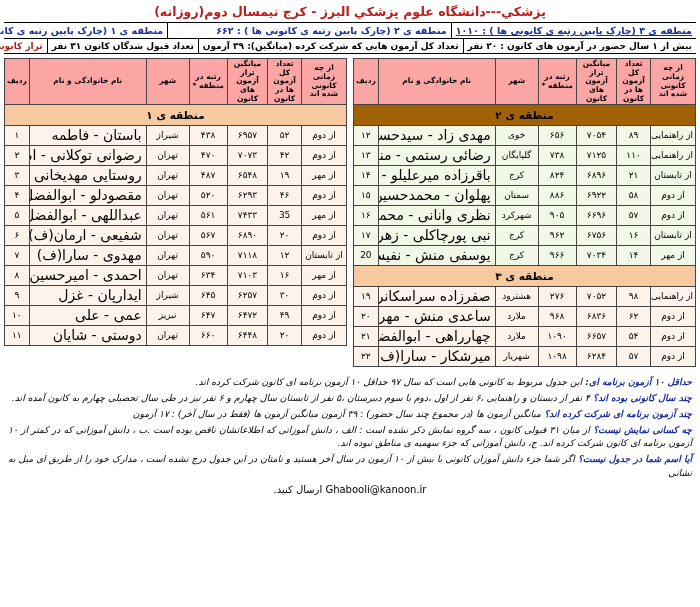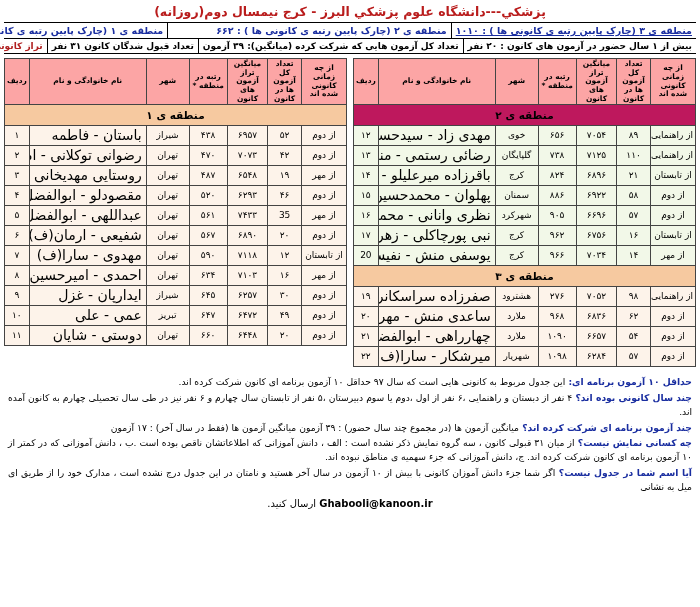--- a/index.html
+++ b/index.html
@@ -103,21 +103,21 @@
     font-size: 14px;
   }
   td.num { font-size: 9px; }
   .region-head td {
     font-weight: bold;
     font-size: 10.5px;
     height: 18px;
     color: #000;
   }
   .reg1-head { background: #f6c9a0; }
-  .reg2-head { background: #be185d; }
+  .reg2-head { background: #a16207; }
   .reg3-head { background: #f6c9a0; }
 
   .row-reg1 { background: #fdf3ea; }
   .row-reg2 { background: #f2f8e8; }
   .row-reg3 { background: #fdf3ea; }
 
   
   col.c-row { width: 22px; }
   col.c-name { width: 104px; }
   col.c-city { width: 38px; }
@@ -127,30 +127,30 @@
   col.c-time { width: 40px; }
 
   
   .notes {
     margin-top: 8px;
     font-size: 9.2px;
     line-height: 1.5;
     text-align: justify;
     padding: 0 4px;
   }
-  .note { margin-bottom: 2px; }
+  .note { margin-bottom: 2px; font-style: italic; }
   .note b.q { color: #1a2ea0; font-weight: bold; }
   .note .ans { color: #000; }
   .footer {
     text-align: center;
     font-size: 10px;
     margin-top: 4px;
     color: #000;
   }
-  .footer .site { font-weight: bold; }
+  .footer .site { font-weight: normal; }
 </style>
 </head>
 <body>
 
 <div class="page">
 
   <div class="hdr-title">پزشكي---دانشگاه علوم پزشكي البرز - كرج نيمسال دوم(روزانه)</div>
 
   <div class="hdr-row">
     <div class="hdr-cell hdr-reg3 hdr-sep">منطقه ی ۳ (چارک پایین رتبه ی کانونی ها ) : ۱۰۱۰</div>

